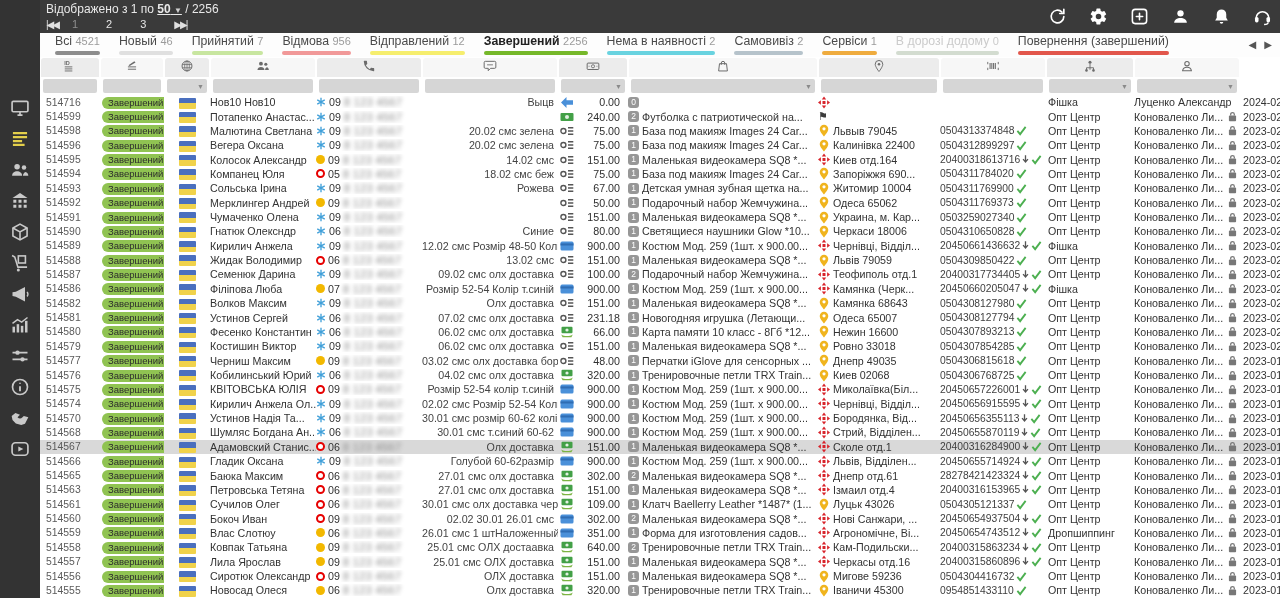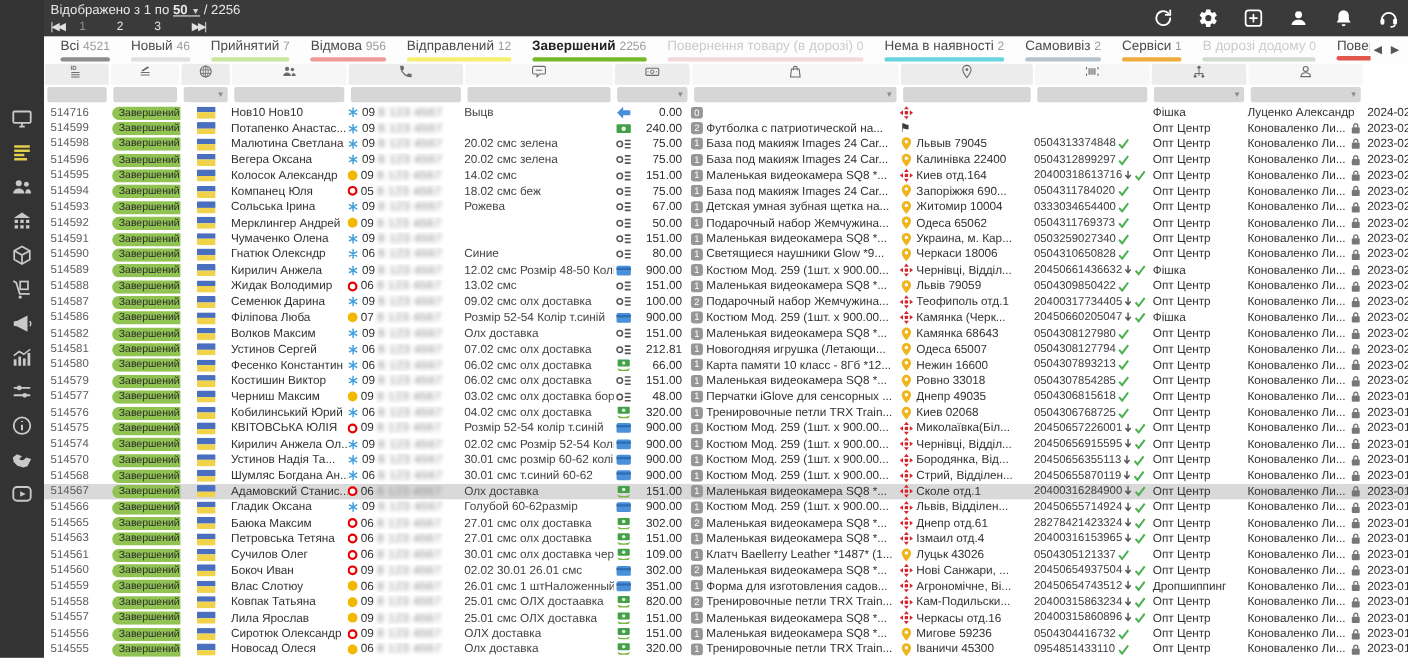--- a/index.html
+++ b/index.html
@@ -55,21 +55,21 @@
   .c-flag { padding-left:15px; }
   .uaflag { display:inline-block; width:17px; height:11px; border-radius:1px; overflow:hidden; vertical-align:middle; }
   .uaflag .b { height:5.5px; background:#4a6fbe; } .uaflag .y { height:5.5px; background:#f0d24b; }
   .c-name { padding-right:4px; }
   .c-phone { display:flex; align-items:center; gap:3px; }
   .op { flex:none; width:10px; height:10px; display:inline-flex; }
   .op svg { width:10px; height:10px; }
   .op-lc { width:9px; height:9px; border-radius:50%; background:#f2b800; }
   .op-vf { width:9px; height:9px; border-radius:50%; border:2.2px solid #e60000; background:#fff; }
   .ph-rest { filter:blur(2px); color:#888; letter-spacing:.5px; }
-  .c-comment { color:#444; padding-right:4px; }
+  .c-comment { color:#444; padding-right:4px;text-align:right; }
   .c-pay { display:flex; align-items:center; justify-content:space-between; padding:0 8px 0 2px; }
   .c-pay .amt { font-size:10.7px; color:#2f2f2f; }
   .payico { width:14px; height:12px; flex:none; }
   .c-prod { display:flex; align-items:center; gap:3px; }
   .badge { flex:none; width:11px; height:11px; border-radius:3px; background:#979797; color:#fff; font-size:8.5px; line-height:11px; text-align:center; }
   .ptxt { overflow:hidden; white-space:nowrap; }
   .c-loc { display:flex; align-items:center; gap:3px; }
   .locico { flex:none; width:12px; height:13px; display:inline-flex; }
   .flagmark { color:#3c3c3c; font-size:11px; }
   .c-track { display:flex; align-items:center; gap:2px; font-size:10.3px; color:#3e3e3e; }
@@ -244,24 +244,20 @@
         <span class="bar" style="background:#f19999"></span>
       </div>
       <div class="tab">
         <span class="tl">Відправлений <span class="cnt">12</span></span>
         <span class="bar" style="background:#f6ee6e"></span>
       </div>
       <div class="tab">
         <span class="tl"><b>Завершений</b> <span class="cnt">2256</span></span>
         <span class="bar" style="background:#76b82a"></span>
       </div>
-      <div class="tab dis">
-        <span class="tl">Повернення товару (в дорозі) <span class="cnt">0</span></span>
-        <span class="bar" style="background:#f3d9d9"></span>
-      </div>
       <div class="tab">
         <span class="tl">Нема в наявності <span class="cnt">2</span></span>
         <span class="bar" style="background:#69d3e0"></span>
       </div>
       <div class="tab">
         <span class="tl">Самовивіз <span class="cnt">2</span></span>
         <span class="bar" style="background:#b6c3cb"></span>
       </div>
       <div class="tab">
         <span class="tl">Сервіси <span class="cnt">1</span></span>
@@ -747,21 +743,21 @@
         <div class="cell c-loc">
           <span class="locico">
             <svg viewBox="0 0 12 14" width="100%" height="100%" xmlns="http://www.w3.org/2000/svg">
               <path d="M6 .8a4.6 4.6 0 0 1 4.6 4.6C10.6 8.6 6 13.4 6 13.4S1.4 8.6 1.4 5.4A4.6 4.6 0 0 1 6 .8z" fill="#f0b41e"></path>
               <circle cx="6" cy="5.2" r="1.7" fill="#fff"></circle>
             </svg>
           </span>
           <span class="ptxt">Житомир 10004</span>
         </div>
         <div class="cell c-track">
-          <span>0333034654400</span>
+          <span>0504311769900</span>
           <span class="chk">
             <svg viewBox="0 0 12 12" width="100%" height="100%" xmlns="http://www.w3.org/2000/svg">
               <path d="M1.5 6.5l3 3.5L10.5 2" fill="none" stroke="#4caf50" stroke-width="2"></path>
             </svg>
           </span>
         </div>
         <div class="cell c-chan">Опт Центр</div>
         <div class="cell c-mgr">
           <span class="mn">Коноваленко Ли...</span>
           <span class="lockico"><svg viewBox="0 0 10 12" width="100%" height="100%" xmlns="http://www.w3.org/2000/svg">
@@ -890,21 +886,21 @@
         <div class="cell c-comment">Синие</div>
         <div class="cell c-pay">
           <span class="payico"><svg viewBox="0 0 14 12" width="100%" height="100%" xmlns="http://www.w3.org/2000/svg">
               <circle cx="3.4" cy="6" r="2.5" fill="none" stroke="#555" stroke-width="1.4"></circle>
               <path d="M8 2.7h5.3M8 6h5.3M8 9.3h5.3" stroke="#555" stroke-width="1.5"></path>
             </svg></span>
           <span class="amt">80.00</span>
         </div>
         <div class="cell c-prod">
           <span class="badge">1</span>
-          <span class="ptxt">Светящиеся наушники Glow *9...</span>
+          <span class="ptxt">Светящиеся наушники Glow *10...</span>
         </div>
         <div class="cell c-loc">
           <span class="locico">
             <svg viewBox="0 0 12 14" width="100%" height="100%" xmlns="http://www.w3.org/2000/svg">
               <path d="M6 .8a4.6 4.6 0 0 1 4.6 4.6C10.6 8.6 6 13.4 6 13.4S1.4 8.6 1.4 5.4A4.6 4.6 0 0 1 6 .8z" fill="#f0b41e"></path>
               <circle cx="6" cy="5.2" r="1.7" fill="#fff"></circle>
             </svg>
           </span>
           <span class="ptxt">Черкаси 18006</span>
         </div>
@@ -1226,21 +1222,21 @@
           </span>
           <span>06</span>
           <span class="ph-rest">8 123 4567</span>
         </div>
         <div class="cell c-comment">07.02 смс олх доставка</div>
         <div class="cell c-pay">
           <span class="payico"><svg viewBox="0 0 14 12" width="100%" height="100%" xmlns="http://www.w3.org/2000/svg">
               <circle cx="3.4" cy="6" r="2.5" fill="none" stroke="#555" stroke-width="1.4"></circle>
               <path d="M8 2.7h5.3M8 6h5.3M8 9.3h5.3" stroke="#555" stroke-width="1.5"></path>
             </svg></span>
-          <span class="amt">212.81</span>
+          <span class="amt">231.18</span>
         </div>
         <div class="cell c-prod">
           <span class="badge">1</span>
           <span class="ptxt">Новогодняя игрушка (Летающи...</span>
         </div>
         <div class="cell c-loc">
           <span class="locico">
             <svg viewBox="0 0 12 14" width="100%" height="100%" xmlns="http://www.w3.org/2000/svg">
               <path d="M6 .8a4.6 4.6 0 0 1 4.6 4.6C10.6 8.6 6 13.4 6 13.4S1.4 8.6 1.4 5.4A4.6 4.6 0 0 1 6 .8z" fill="#f0b41e"></path>
               <circle cx="6" cy="5.2" r="1.7" fill="#fff"></circle>
@@ -2145,21 +2141,21 @@
           <span>09</span>
           <span class="ph-rest">8 123 4567</span>
         </div>
         <div class="cell c-comment">25.01 смс ОЛХ достаавка</div>
         <div class="cell c-pay">
           <span class="payico"><svg viewBox="0 0 14 12" width="100%" height="100%" xmlns="http://www.w3.org/2000/svg">
               <rect x="1.5" y="0.8" width="11" height="6.4" rx="1" fill="#43a047"></rect>
               <circle cx="7" cy="4" r="1.6" fill="#fff" opacity=".85"></circle>
               <path d="M1.2 8.6c3 2 8.6 2 11.6 0l-1.4 2.6H2.6z" fill="#7cb342"></path>
             </svg></span>
-          <span class="amt">820.00</span>
+          <span class="amt">640.00</span>
         </div>
         <div class="cell c-prod">
           <span class="badge">2</span>
           <span class="ptxt">Тренировочные петли TRX Train...</span>
         </div>
         <div class="cell c-loc">
           <span class="locico">
             <svg viewBox="0 0 12 12" width="100%" height="100%" xmlns="http://www.w3.org/2000/svg">
               <g fill="#d8232a">
                 <path d="M6 0l2.2 2.9H3.8z"></path>

